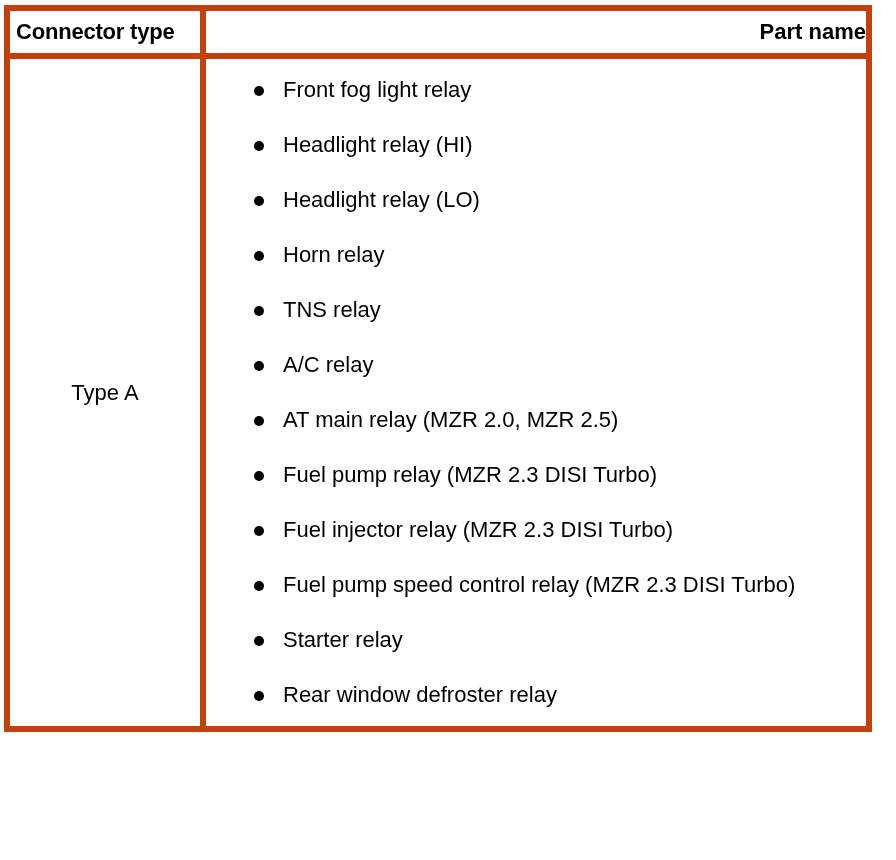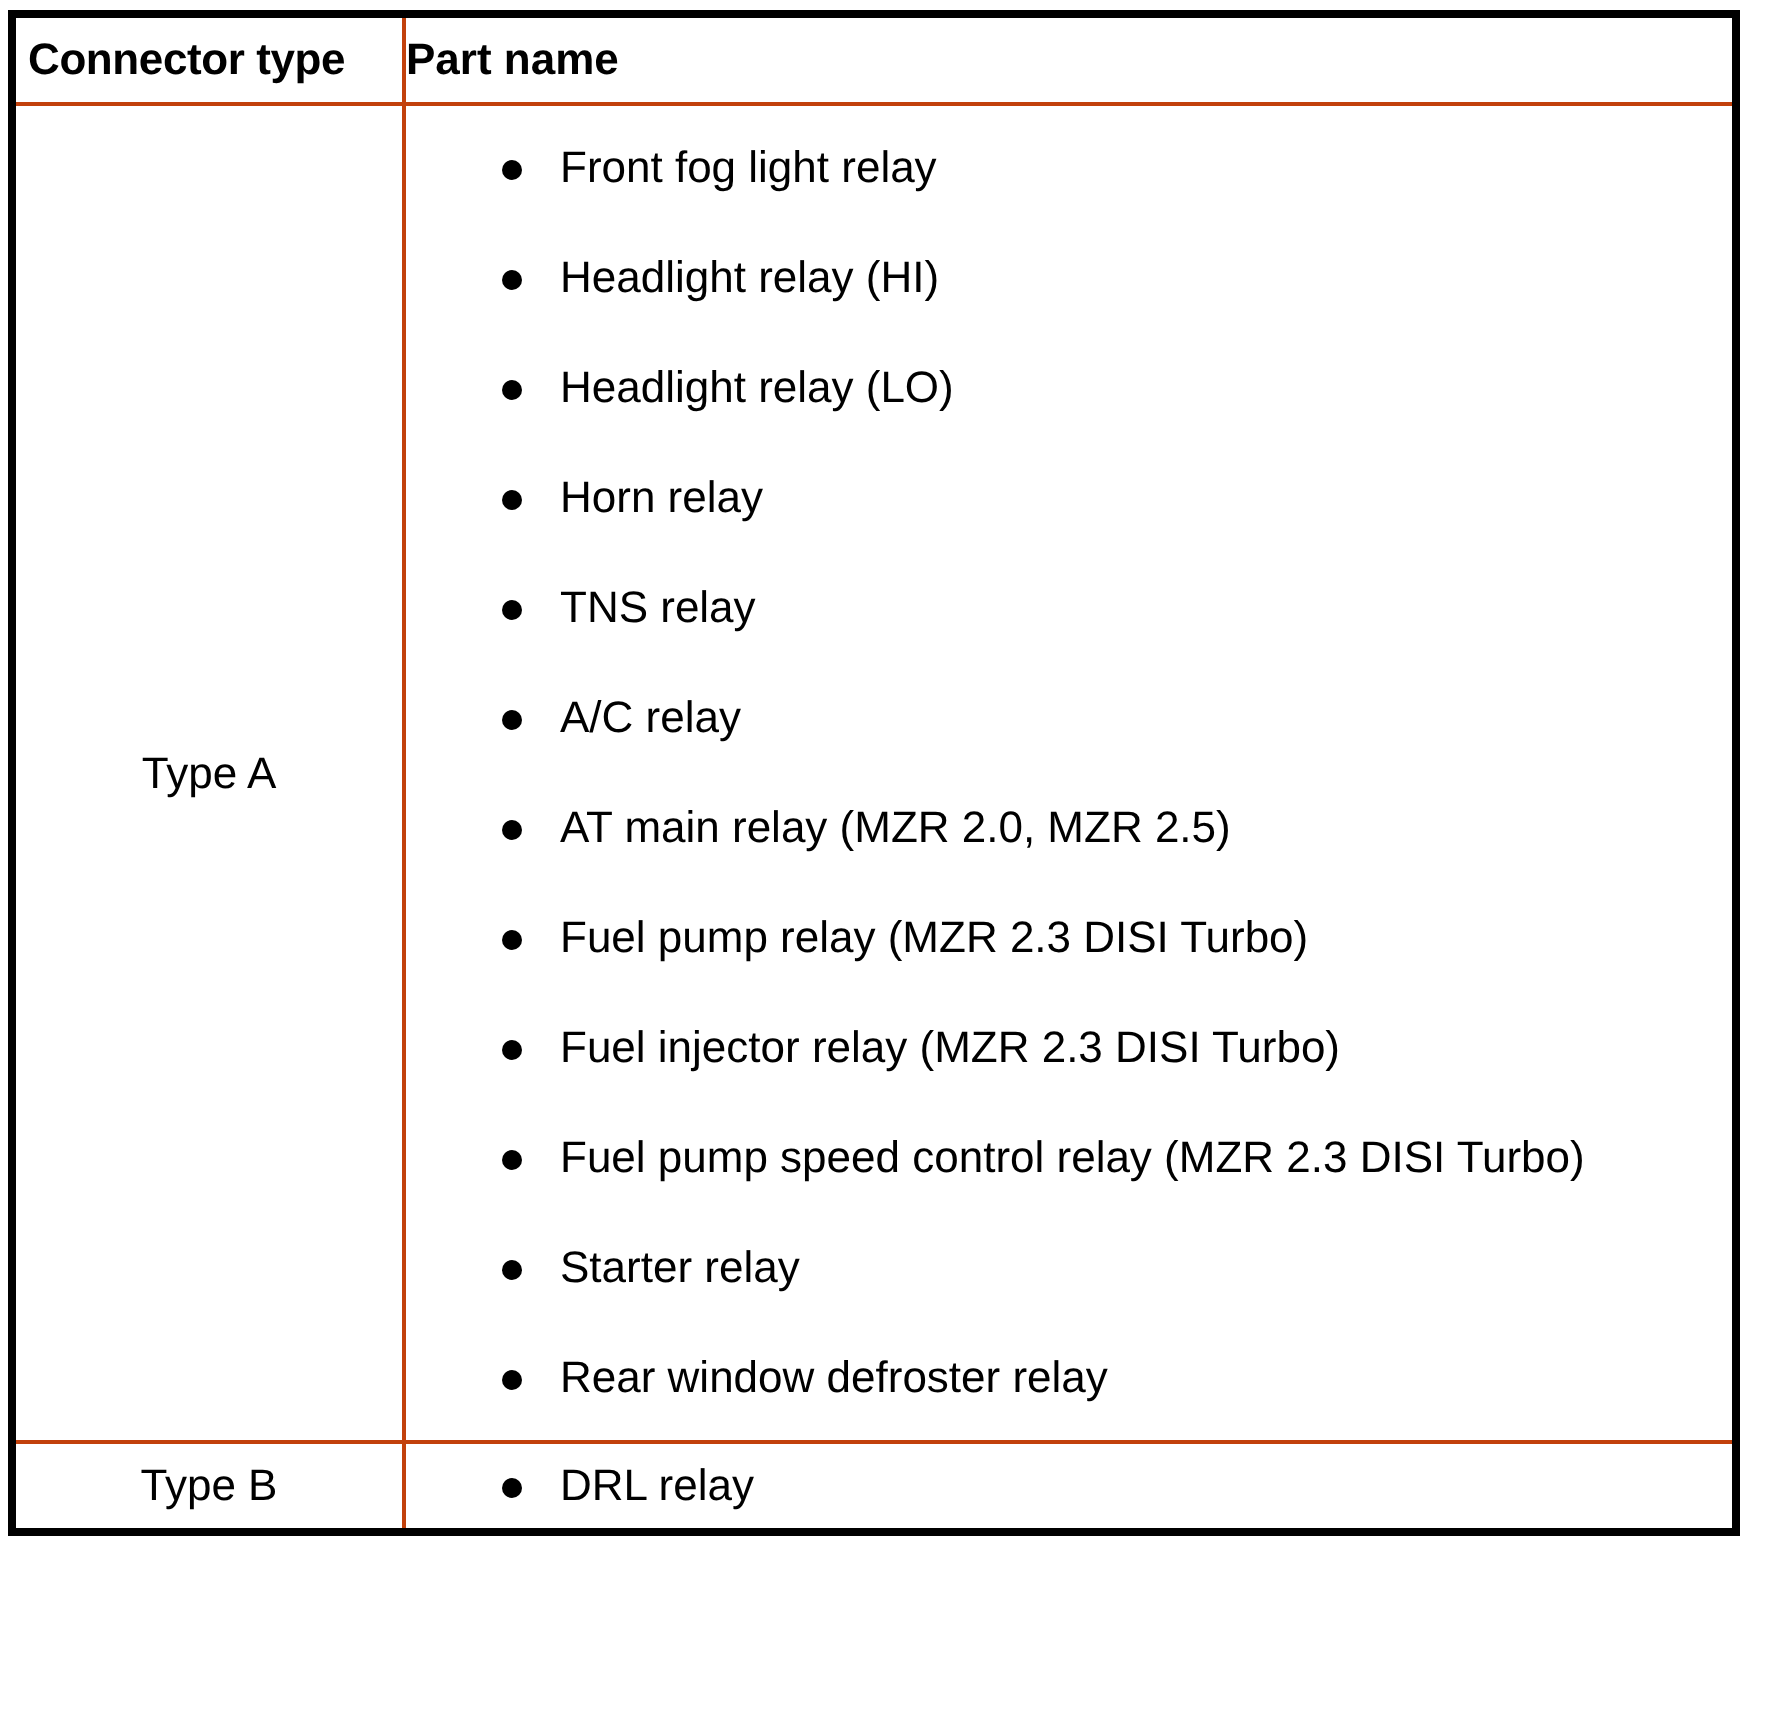--- a/index.html
+++ b/index.html
@@ -31,21 +31,21 @@
     top: 5px;
     width: 866px;
     border-collapse: collapse;
     border: 4px solid #000000;
     table-layout: fixed;
     background: #ffffff;
   }
 
   .relay-table td,
   .relay-table th {
-    border: 2px solid #c2410c;
+    border: 6px solid #c2410c;
     padding: 0;
     vertical-align: middle;
     background: #ffffff;
   }
 
   .col-type  { width: 196px; }
   .col-part  { width: 666px; }
 
   
   .header-cell {
@@ -54,21 +54,21 @@
     height: 42px;
     line-height: 42px;
     white-space: nowrap;
   }
   .header-cell.type-head {
     text-align: left;
     padding-left: 6px;
     letter-spacing: -0.2px;
   }
   .header-cell.part-head {
-    text-align: left;
+    text-align: right;
   }
 
   
   .type-cell {
     font-size: 22px;
     text-align: center;
     padding-left: 8px;
     vertical-align: middle;
   }
   .type-cell.type-a-cell {
@@ -201,30 +201,19 @@
               <span class="item-text">Starter relay</span>
             </li>
             <li>
               <span class="bullet-icon"></span>
               <span class="item-text">Rear window defroster relay</span>
             </li>
           </ul>
         </td>
       </tr>
 
-      <tr>
-        <td class="type-cell">Type B</td>
-        <td class="part-cell">
-          <ul class="relay-list compact">
-            <li>
-              <span class="bullet-icon"></span>
-              <span class="item-text">DRL relay</span>
-            </li>
-          </ul>
-        </td>
-      </tr>
 
 
 
     </tbody>
   </table>
 
 </div>
 
 </body></html>

